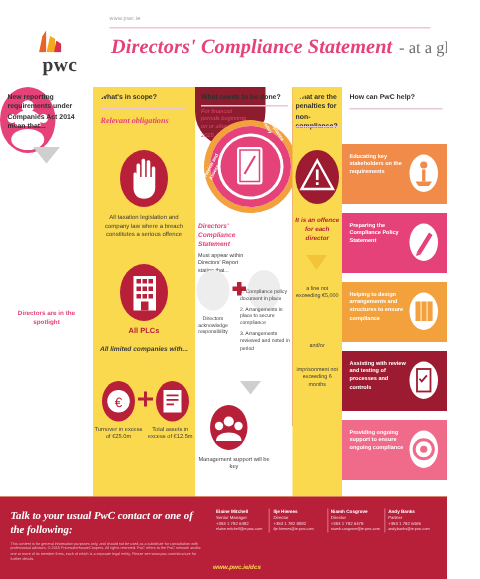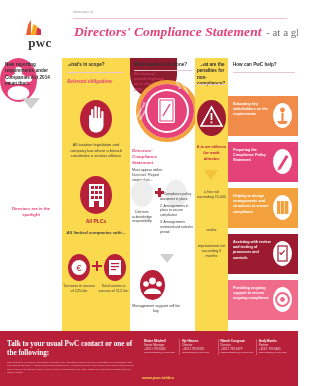--- a/index.html
+++ b/index.html
@@ -120,21 +120,21 @@
   .bar .bic{position:absolute;right:6px;top:7px;width:19px;height:25px;border-radius:50%;background:#fff;}
   .b1{top:38px;background:#f08b4a;}
   .b2{top:84px;background:#e6427a;}
   .b3{top:130px;background:#f3a13c;}
   .b4{top:176px;background:#9c1b30;}
   .b5{top:222px;background:#f06a8a;}
 
   
   .footer{position:absolute;left:0;top:331px;width:298px;height:55px;background:#b8203a;color:#fff;}
   .ftitle{position:absolute;left:7px;top:9px;width:128px;font-family:"Liberation Serif",serif;
-     font-weight:bold;font-size:7.2px;line-height:9px;color:#fff;}
+     font-weight:bold;font-style:italic;font-size:7.2px;line-height:9px;color:#fff;}
   .fsmall{position:absolute;left:7px;top:30px;width:128px;font-size:2.5px;line-height:3.4px;color:#e9b9c2;}
   .contacts{position:absolute;left:142px;top:8px;width:152px;display:flex;}
   .contact{width:38px;padding-right:2px;border-right:1px solid #cf5b70;padding-left:2px;}
   .contact:last-child{border-right:none;}
   .contact .nm{font-size:3.1px;font-weight:bold;line-height:4.2px;}
   .contact .ti{font-size:2.9px;line-height:4px;color:#f2d2d8;}
   .contact .ph{font-size:2.9px;line-height:4px;color:#f2d2d8;}
   .contact .em{font-size:2.5px;line-height:3.4px;color:#f2d2d8;word-break:break-all;}
   .fweb{position:absolute;left:142px;top:44px;font-size:4.2px;font-weight:bold;font-style:italic;color:#fbd94e;}
   .topstrip{position:absolute;left:0;top:331px;width:298px;height:3px;background:#fbd94e;}

